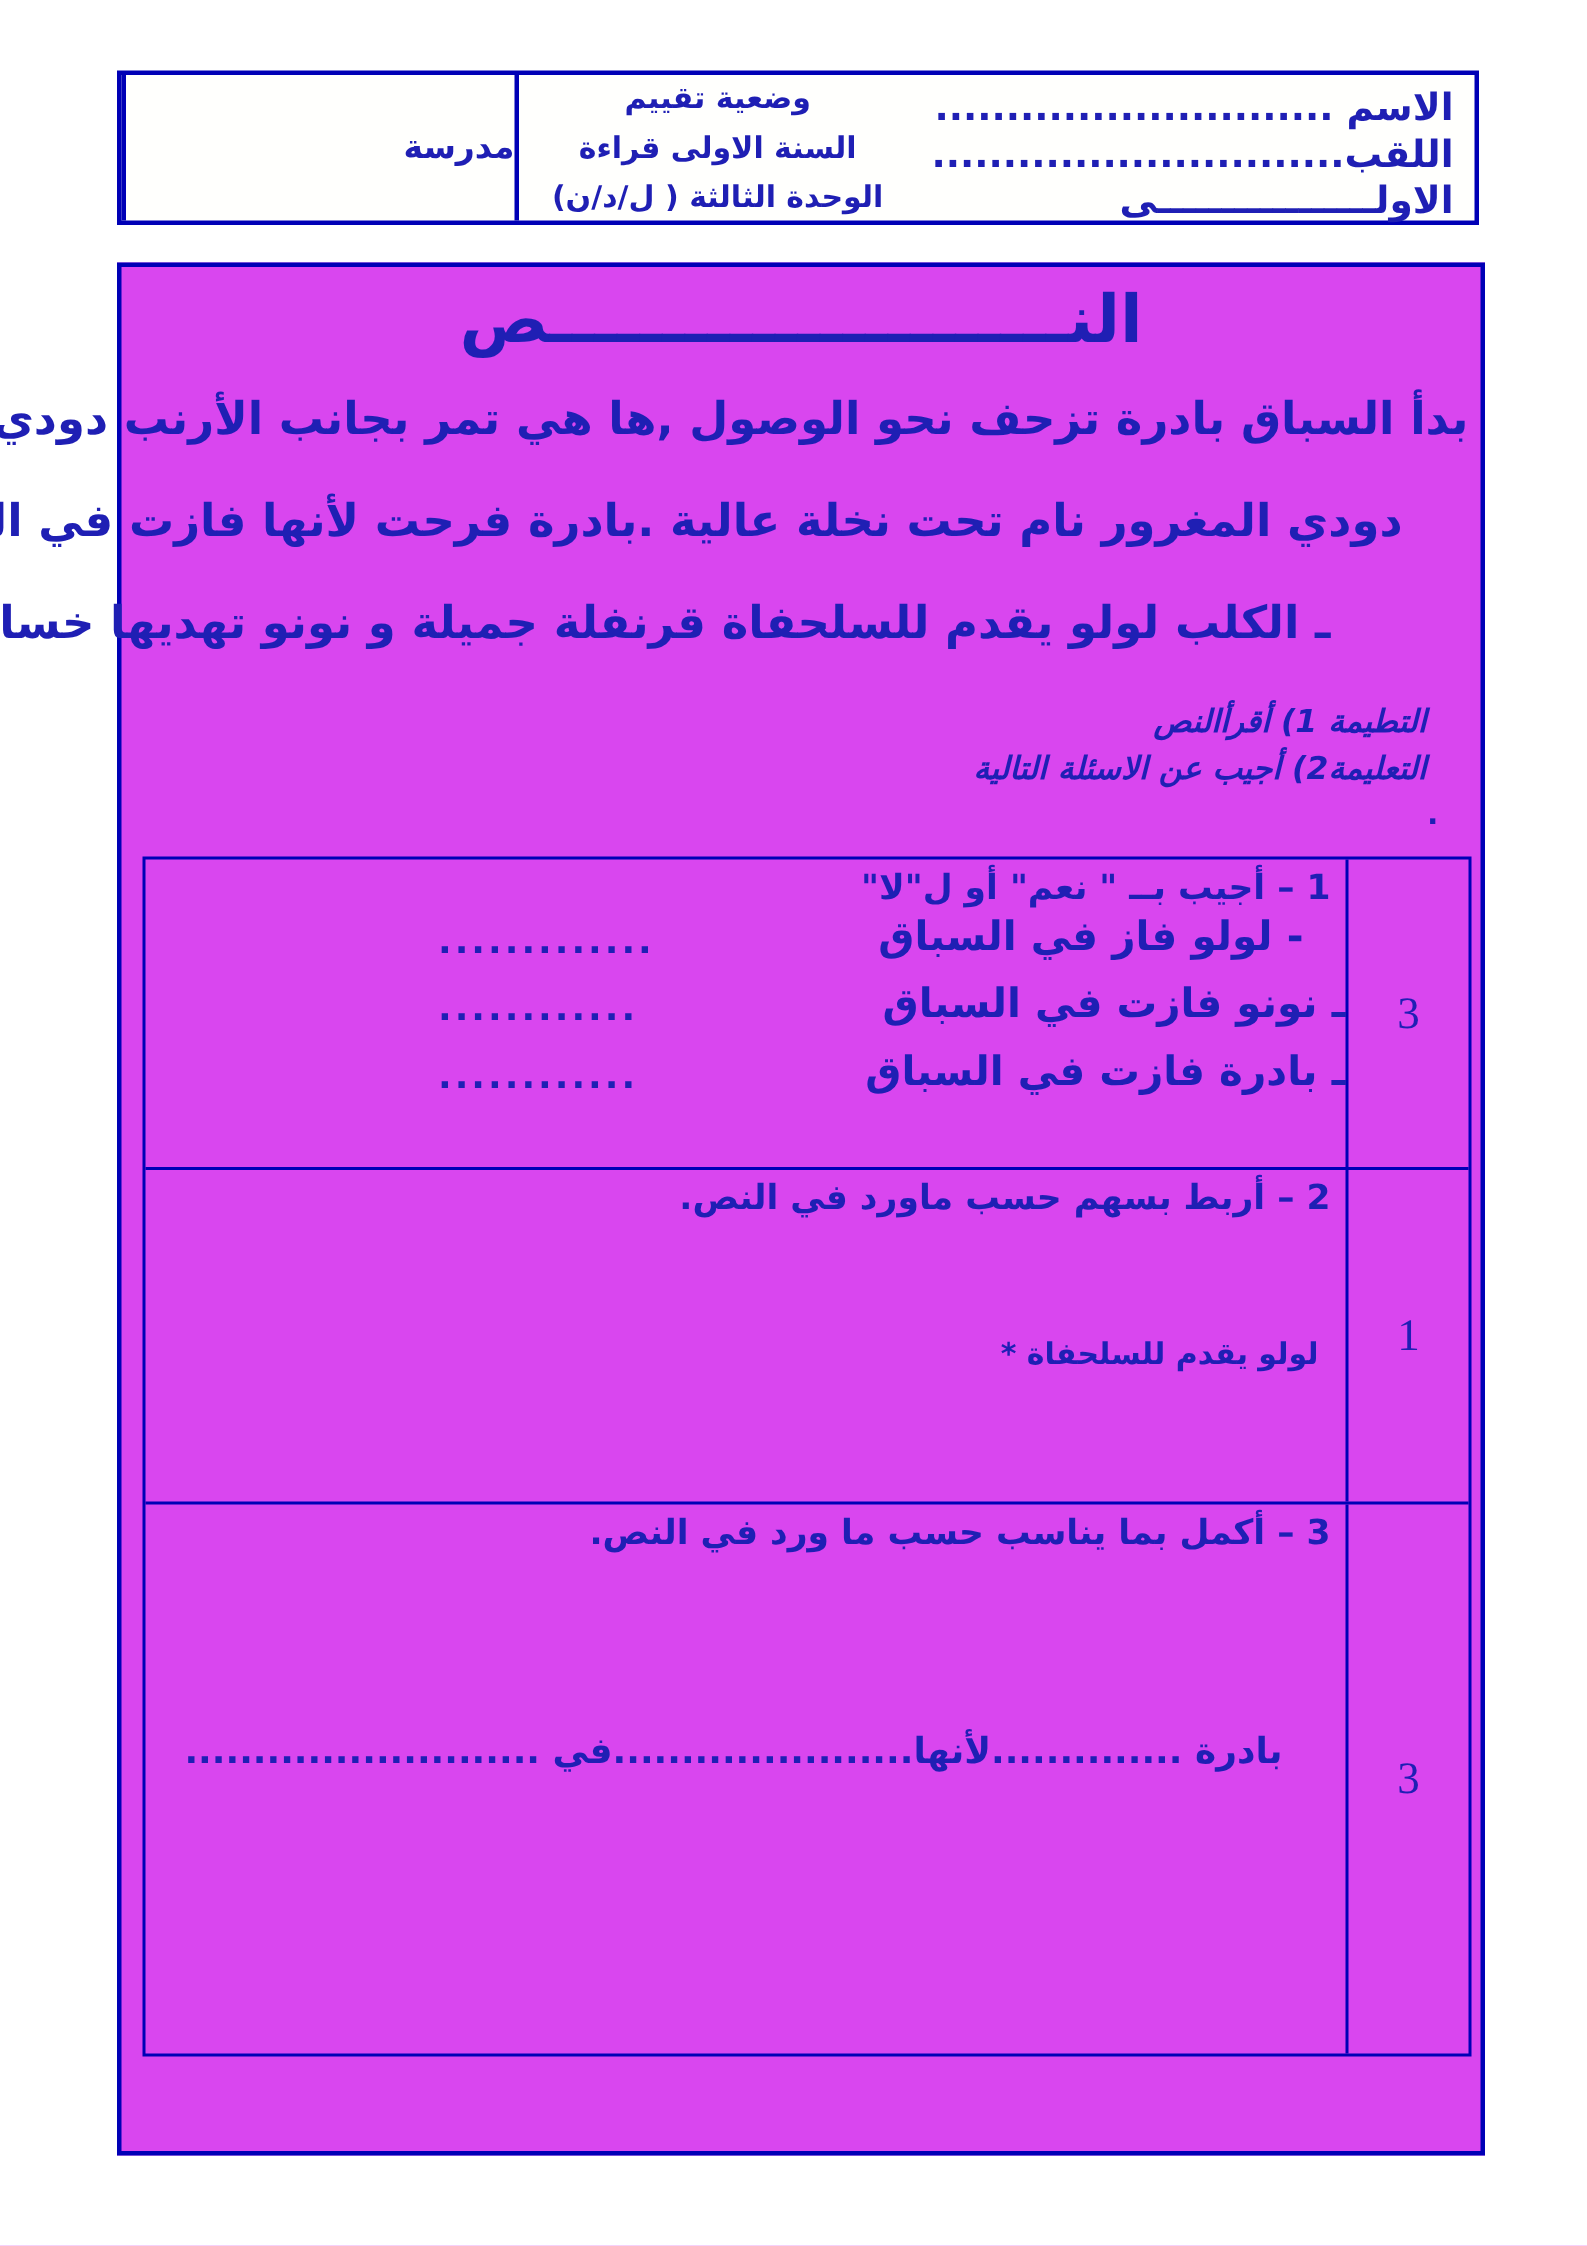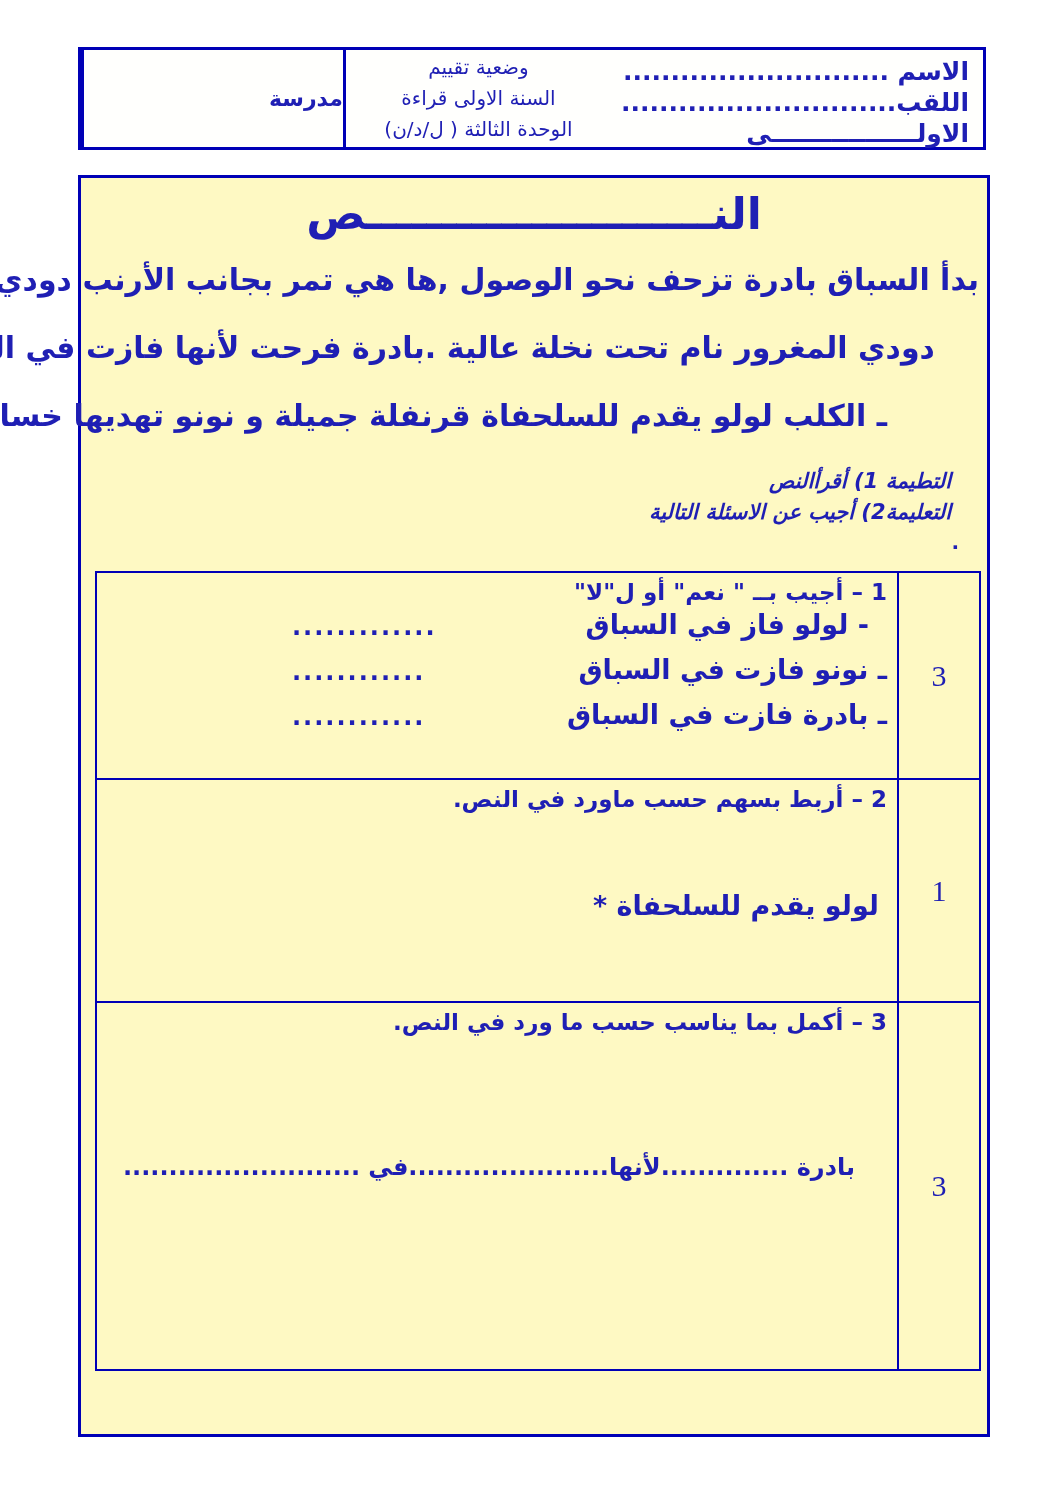--- a/index.html
+++ b/index.html
@@ -13,30 +13,30 @@
 
   
   .header-table {
     position: absolute; left: 78px; top: 47px; width: 908px; height: 103px;
     display: flex; direction: rtl; background: #fffffd;
   }
   .header-cell { height: 100%; }
   .cell-school { width: 299px; display: flex; align-items: center; justify-content: flex-start;
     font-size: 22px; font-weight: bold; border-left: 3px solid #0000b6; }
   .cell-center { width: 306px; border-left: 3px solid #0000b6;
-    display: flex; flex-direction: column; align-items: center; justify-content: center;
-    font-size: 20px; font-weight: normal; line-height: 31px; text-align: center; }
+    display: flex; flex-direction: column; align-items: center; justify-content: space-between;
+    font-size: 20px; font-weight: bold; line-height: 31px; text-align: center; }
   .cell-student { flex: 1; padding: 6px 14px 0 10px; font-size: 25px; font-weight: bold;
     line-height: 31px; text-align: right; }
   .student-line { white-space: nowrap; overflow: hidden; }
 
   
   .main-box {
     position: absolute; left: 78px; top: 175px; width: 912px; height: 1262px;
-    background: #fef9c3;
+    background: #d946ef;
   }
   .text-title {
     position: absolute; top: 10px; left: 0; width: 100%; text-align: center;
     font-size: 44px; font-weight: bold; white-space: nowrap;
   }
   .p-line {
     position: absolute; font-size: 30px; font-weight: bold; white-space: nowrap;
     text-align: right;
   }
   .p-line-0 { top: 84px;  right: 8px; }
@@ -69,26 +69,26 @@
     font-size: 23px; font-weight: bold; text-align: right;
     padding: 6px 10px 0 0; white-space: nowrap;
   }
   .q1-items { margin-top: 4px; }
   .q1-item {
     position: relative; height: 45px; font-size: 27px; font-weight: bold;
     text-align: right; white-space: nowrap;
   }
   .q1-item .item-text { padding-left: 6px; }
   .q1-item-0 .item-text { padding-right: 28px; }
-  .q1-item-1 .item-text, .q1-item-2 .item-text { padding-right: 10px; }
+  .q1-item-1 .item-text, .q1-item-2 .item-text { }
   .answer-dots {
     position: absolute; left: 195px; top: 4px; font-size: 24px; font-weight: bold;
     letter-spacing: 2px; direction: ltr;
   }
-  .q2-right { position: absolute; top: 110px; right: 18px; font-size: 27px; font-weight: bold; white-space: nowrap; }
+  .q2-right { position: absolute; top: 110px; right: 18px; font-size: 20px; font-weight: bold; white-space: nowrap; }
   .q2-left {
     position: absolute; top: 64px; left: 152px; text-align: right;
     font-size: 22px; font-weight: bold; line-height: 38px; white-space: nowrap;
   }
   .q3-fill { position: absolute; top: 150px; right: 42px; font-size: 24px; font-weight: bold; white-space: nowrap; }
 </style>
 </head>
 <body>
 
 <div class="header-table blue-border">

